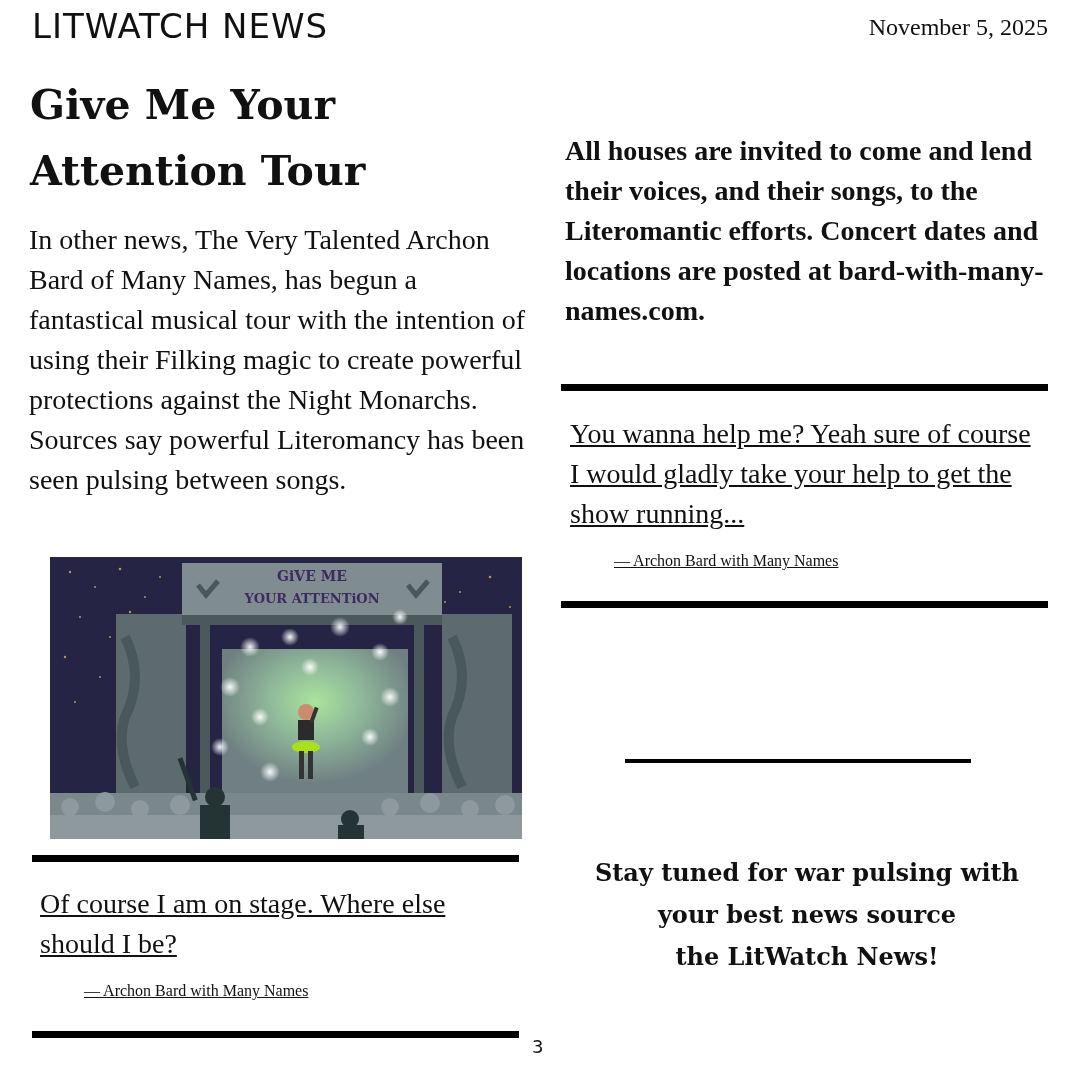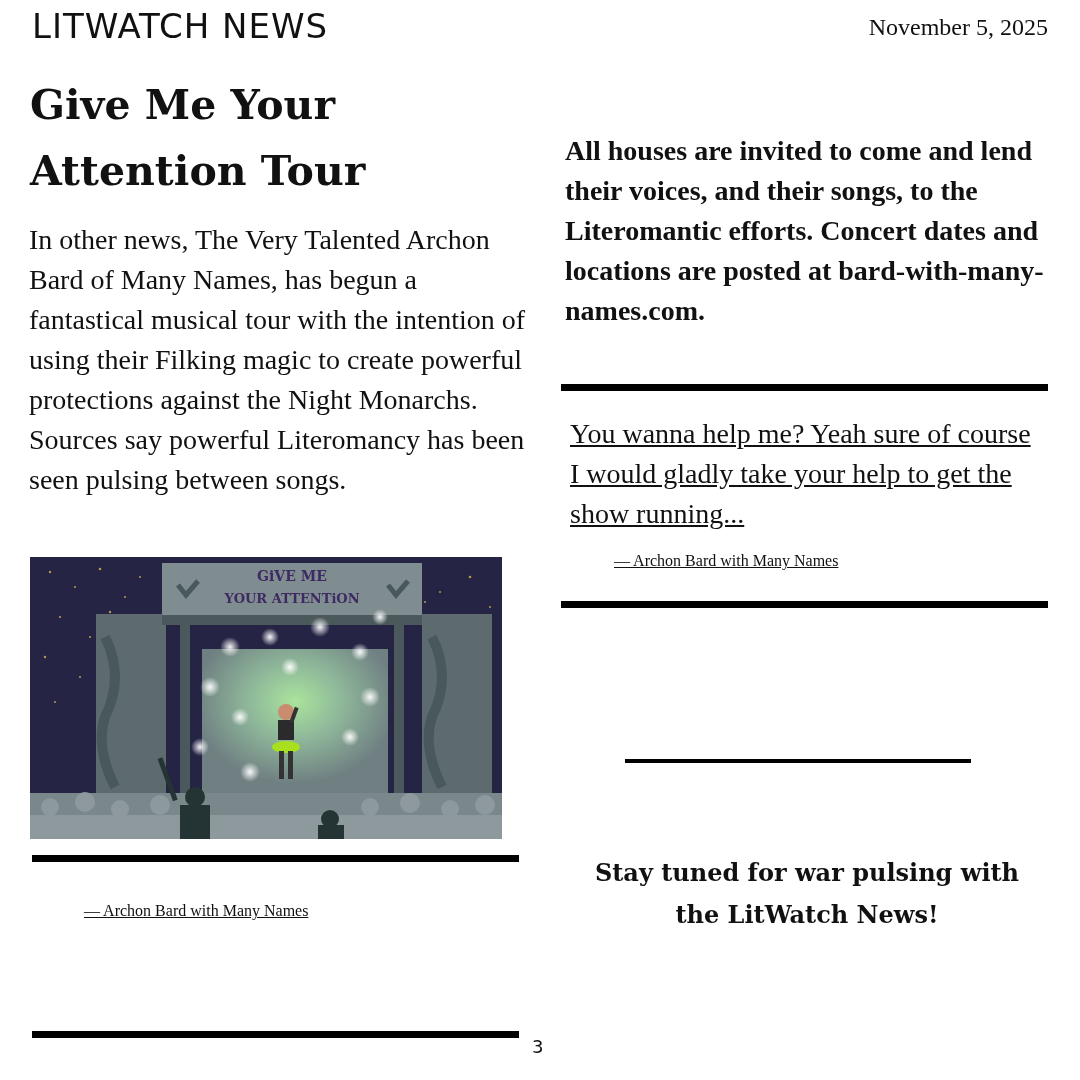--- a/index.html
+++ b/index.html
@@ -4,21 +4,21 @@
 <style>
   html, body { margin:0; padding:0; background:#ffffff; }
   body { width:1080px; height:1080px; position:relative; overflow:hidden; color:#111; font-family:"DejaVu Serif", serif; }
   .masthead { position:absolute; left:32px; top:6px; font-family:"DejaVu Sans", sans-serif; font-weight:normal; font-size:34px; letter-spacing:1px; }
   .date { position:absolute; right:32px; top:14px; font-family:"Liberation Serif", serif; font-size:24px; }
   .headline { position:absolute; left:30px; top:72px; width:516px; font-family:"DejaVu Serif", serif; font-weight:bold; font-size:41px; line-height:66px; }
   .body-text { font-family:"Liberation Serif", serif; font-size:28px; line-height:40px; }
   .left-body { position:absolute; left:29px; top:220px; width:500px; }
   .right-body { position:absolute; left:565px; top:131px; width:490px;font-weight:bold; }
   .rule { position:absolute; background:#000; height:7px; }
-  .image-box { position:absolute; left:30px; top:557px; width:472px; height:282px; overflow:hidden; background:#fef9c3; }
+  .image-box { position:absolute; left:50px; top:557px; width:472px; height:282px; overflow:hidden; background:#fef9c3; }
   .quote { position:absolute;text-decoration:underline; }
   .quote-text { font-family:"Liberation Serif", serif; font-size:28px; line-height:40px; }
   .quote-attr { font-family:"Liberation Serif", serif; font-size:16px; margin-top:18px; padding-left:44px; }
   .closing { position:absolute; left:565px; top:852px; width:484px; text-align:center; font-family:"DejaVu Serif", serif; font-weight:bold; font-size:24px; line-height:42px; }
   .page-num { position:absolute; left:532px; top:1036px; font-family:"DejaVu Sans", sans-serif; font-size:18px; }
 </style>
 </head>
 <body>
 
 <div class="masthead">LITWATCH NEWS</div>
@@ -134,33 +134,35 @@
       <rect x="135" y="200" width="5" height="45" transform="rotate(-20 137 222)"></rect>
       <circle cx="300" cy="262" r="9"></circle>
         <rect x="288" y="268" width="26" height="14"></rect>
     </g>
   </svg>
 </div>
 
 <div class="rule" style="left:32px; top:855px; width:487px;"></div>
 
 <div class="quote" style="left:40px; top:884px; width:470px;">
+  <div class="quote-text">Of course I am on stage. Where else should I be?</div>
   <div class="quote-attr">— Archon Bard with Many Names</div>
 </div>
 
 <div class="rule" style="left:32px; top:1031px; width:487px;"></div>
 <div class="page-num">3</div>
 
 <div class="rule" style="left:561px; top:384px; width:487px;"></div>
 
 <div class="quote" style="left:570px; top:414px; width:475px;">
   <div class="quote-text">You wanna help me? Yeah sure of course I would gladly take your help to get the show running...</div>
   <div class="quote-attr">— Archon Bard with Many Names</div>
 </div>
 
 <div class="rule" style="left:561px; top:601px; width:487px;"></div>
 
 <div class="rule" style="left:625px; top:759px; width:346px; height:4px;"></div>
 
 <div class="closing">
   <div>Stay tuned for war pulsing with</div>
+  <div>your best news source</div>
   <div>the LitWatch News!</div>
 </div>
 
 </body></html>

